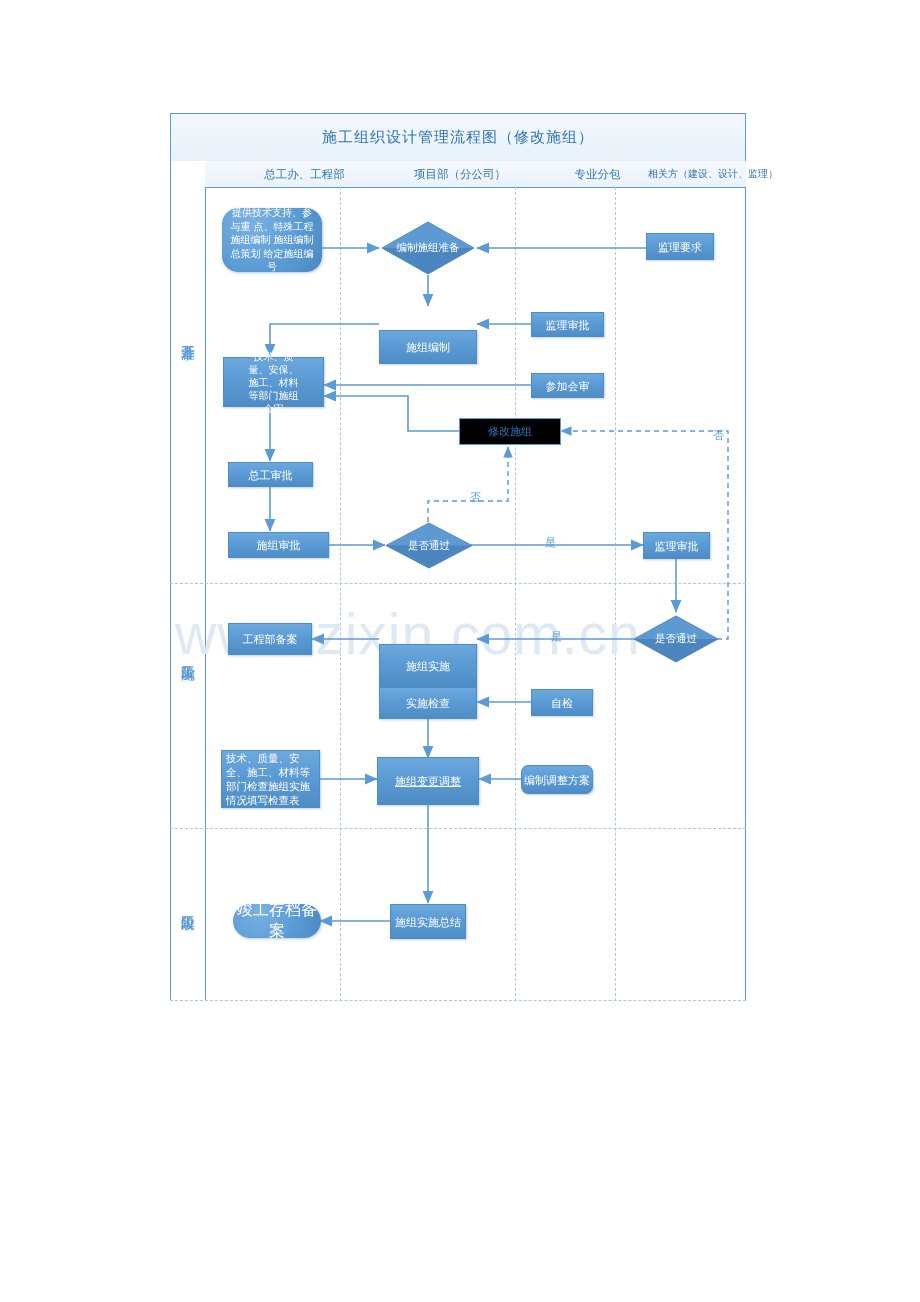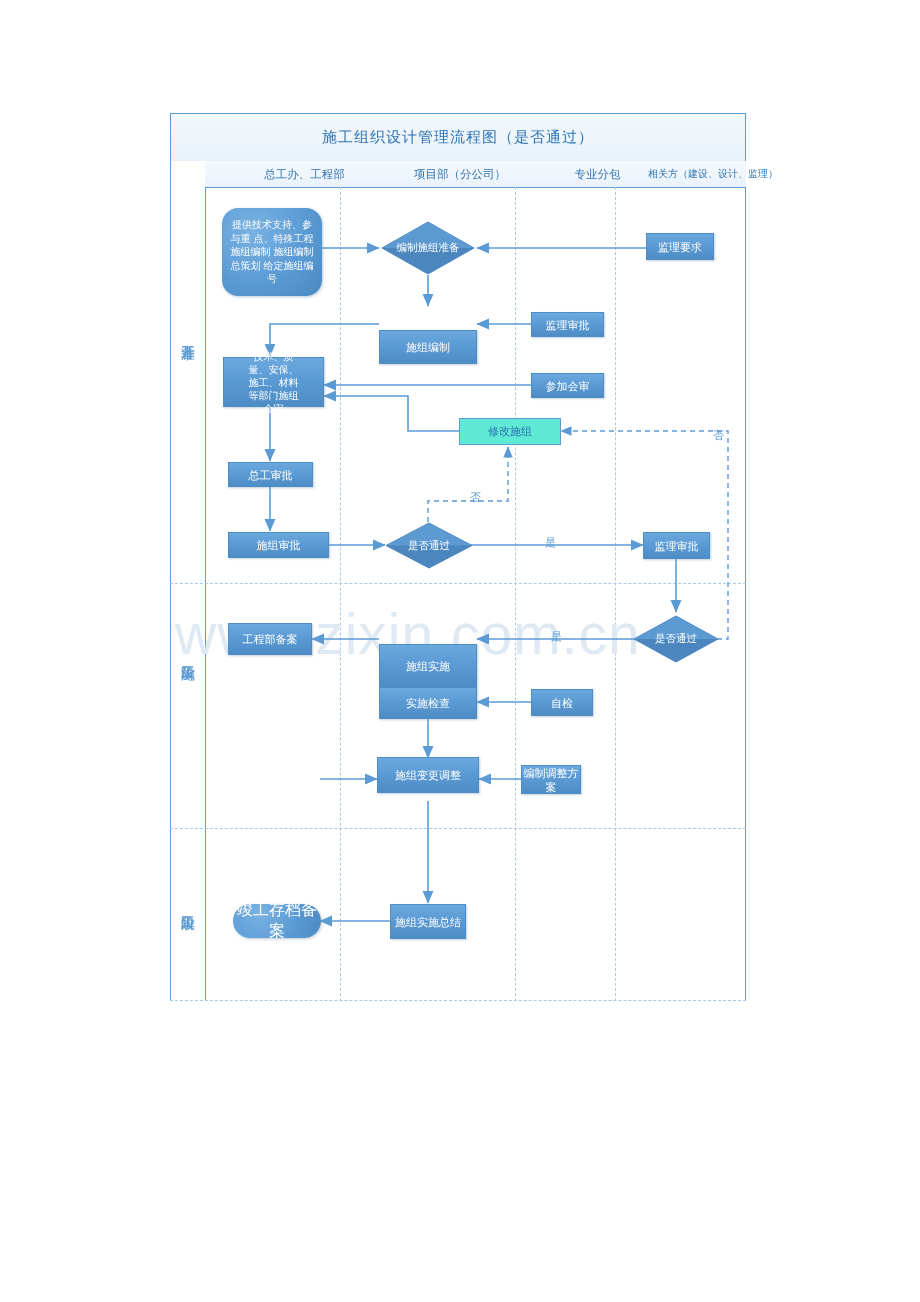--- a/index.html
+++ b/index.html
@@ -61,21 +61,21 @@
     background:radial-gradient(circle at 30% 25%,#79b2e2 0%,#5b9bd5 55%,#4a88c0 100%);
     border-radius:16px;font-size:10px;line-height:13.5px;color:#fff;
     padding:3px 6px;box-shadow:1px 1px 3px rgba(120,150,180,.5);
   }
   .pill{
     background:radial-gradient(circle at 30% 25%,#79b2e2 0%,#5b9bd5 55%,#4a88c0 100%);
     border-radius:22px;font-size:16px;color:#fff;
     box-shadow:1px 1px 3px rgba(120,150,180,.5);
   }
   .whitebox{
-    background:#5eead4;border:1px solid #5b9bd5;color:#2e74b5;font-size:11px;
+    background:#000000;border:1px solid #5b9bd5;color:#2e74b5;font-size:11px;
   }
   .diamond{background:transparent;border:0;}
   .diamond svg{position:absolute;left:0;top:0;}
   .diamond .dlabel{position:relative;z-index:2;font-size:10.5px;color:#ffffff;}
 
   
   #wires{position:absolute;left:0;top:0;width:920px;height:1302px;z-index:3;
     pointer-events:none;}
   .ylabel{position:absolute;font-size:11px;color:#5b9bd5;z-index:5;}
 </style>
@@ -103,21 +103,21 @@
     <div class="solid-v" style="left:170px;top:47px;height:27px;"></div>
     <div class="solid-v" style="left:345px;top:47px;height:27px;"></div>
     <div class="solid-v" style="left:445px;top:47px;height:27px;"></div>
 
     <div class="dash-h" style="left:0;top:470px;width:576px;"></div>
     <div class="dash-h" style="left:0;top:715px;width:576px;"></div>
     <div class="dash-h" style="left:0;top:887px;width:576px;"></div>
   </div>
 
   <div id="title-band">
-    <span class="t">施工组织设计管理流程图（是否通过）</span>
+    <span class="t">施工组织设计管理流程图（修改施组）</span>
   </div>
 
   <div id="header-row">
     <div class="colhead" style="left:0;width:135px;">总工办、工程部</div>
     <div class="colhead" style="left:136px;width:174px;">项目部（分公司）</div>
     <div class="colhead" style="left:311px;width:99px;">专业分包</div>
     <div class="colhead small" style="left:411px;width:130px;">相关方（建设、设计、监理）</div>
   </div>
 
   <div class="phase" style="left:171px;top:290px;height:90px;">开工准备</div>
@@ -178,21 +178,21 @@
       <path d="M390,921 L320,921" marker-end="url(#ah)"></path>
     </g>
     <g stroke="#5b9bd5" stroke-width="1.4" fill="none" stroke-dasharray="5,4">
 
       <path d="M428,531 L428,501 L508,501 L508,447" marker-end="url(#ahd)"></path>
 
       <path d="M717,639 L728,639 L728,431 L561,431" marker-end="url(#ahd)"></path>
     </g>
   </svg>
 
-  <div class="node roundrect" style="left:222px;top:208px;width:100px;height:88px;">提供技术支持、参与重 点、特殊工程施组编制 施组编制总策划 给定施组编号</div>
+  <div class="node roundrect" style="left:222px;top:208px;width:100px;height:64px;">提供技术支持、参与重 点、特殊工程施组编制 施组编制总策划 给定施组编号</div>
 
   <div class="node diamond" style="left:381px;top:221px;width:94px;height:54px;">
     <svg width="94" height="54" viewBox="0 0 94 54">
       <polygon points="47,1 93,27 47,53 1,27" fill="#4b86bf" stroke="#4b86bf"></polygon>
       <polygon points="47,1 93,27 47,27 1,27" fill="#5d9ad2"></polygon>
     </svg>
     <span class="dlabel">编制施组准备</span>
   </div>
 
   <div class="node rect" style="left:646px;top:233px;width:68px;height:27px;">监理要求</div>
@@ -230,24 +230,25 @@
   </div>
 
   <div class="node rect" style="left:228px;top:623px;width:84px;height:32px;">工程部备案</div>
 
   <div class="node rect" style="left:379px;top:618px;width:98px;height:43px;margin-top:26px;">施组实施</div>
 
   <div class="node rect" style="left:379px;top:687px;width:98px;height:32px;">实施检查</div>
 
   <div class="node rect" style="left:531px;top:689px;width:62px;height:27px;">自检</div>
 
-
-  <div class="node rect" style="left:377px;top:757px;width:102px;height:36px;">施组变更调整</div>
-
-  <div class="node rect" style="left:521px;top:765px;width:60px;height:29px;">编制调整方案</div>
+  <div class="node rect multi" style="left:221px;top:750px;width:99px;height:58px;">技术、质量、安全、施工、材料等部门检查施组实施情况填写检查表</div>
+
+  <div class="node rect" style="left:377px;top:757px;width:102px;height:48px;text-decoration:underline;">施组变更调整</div>
+
+  <div class="node rect" style="left:521px;top:765px;width:72px;height:29px;border-radius:7px;">编制调整方案</div>
 
   <div class="node rect" style="left:390px;top:904px;width:76px;height:35px;">施组实施总结</div>
 
   <div class="node pill" style="left:233px;top:904px;width:88px;height:34px;">竣工存档备案</div>
 
   <div class="ylabel" style="left:545px;top:535px;">是</div>
   <div class="ylabel" style="left:470px;top:490px;">否</div>
   <div class="ylabel" style="left:713px;top:428px;">否</div>
   <div class="ylabel" style="left:551px;top:629px;">是</div>
 

